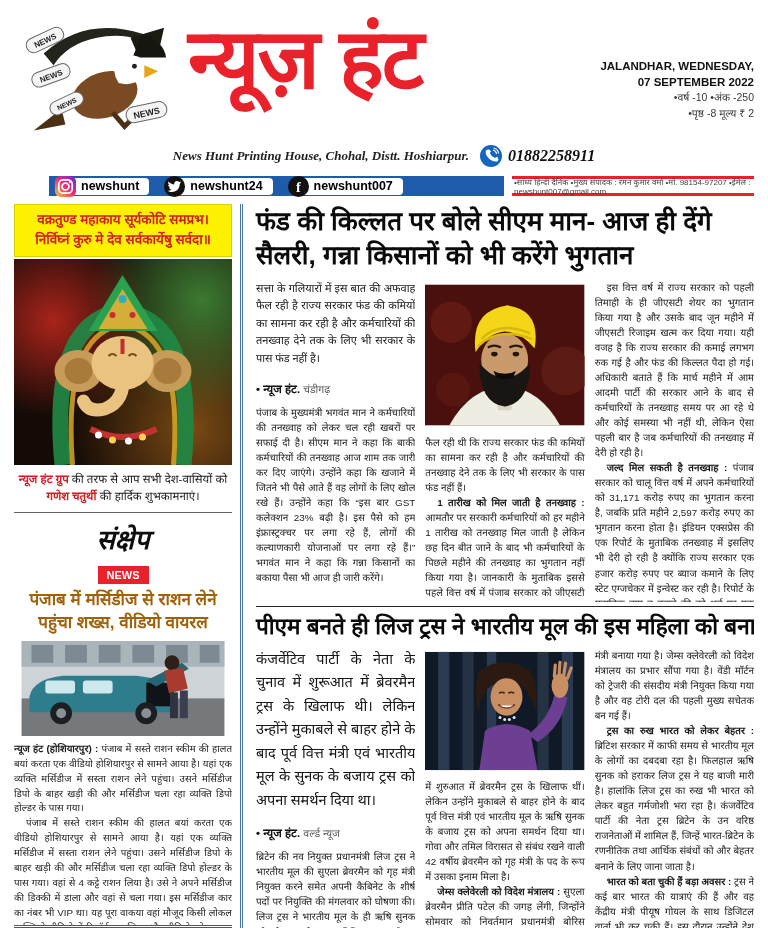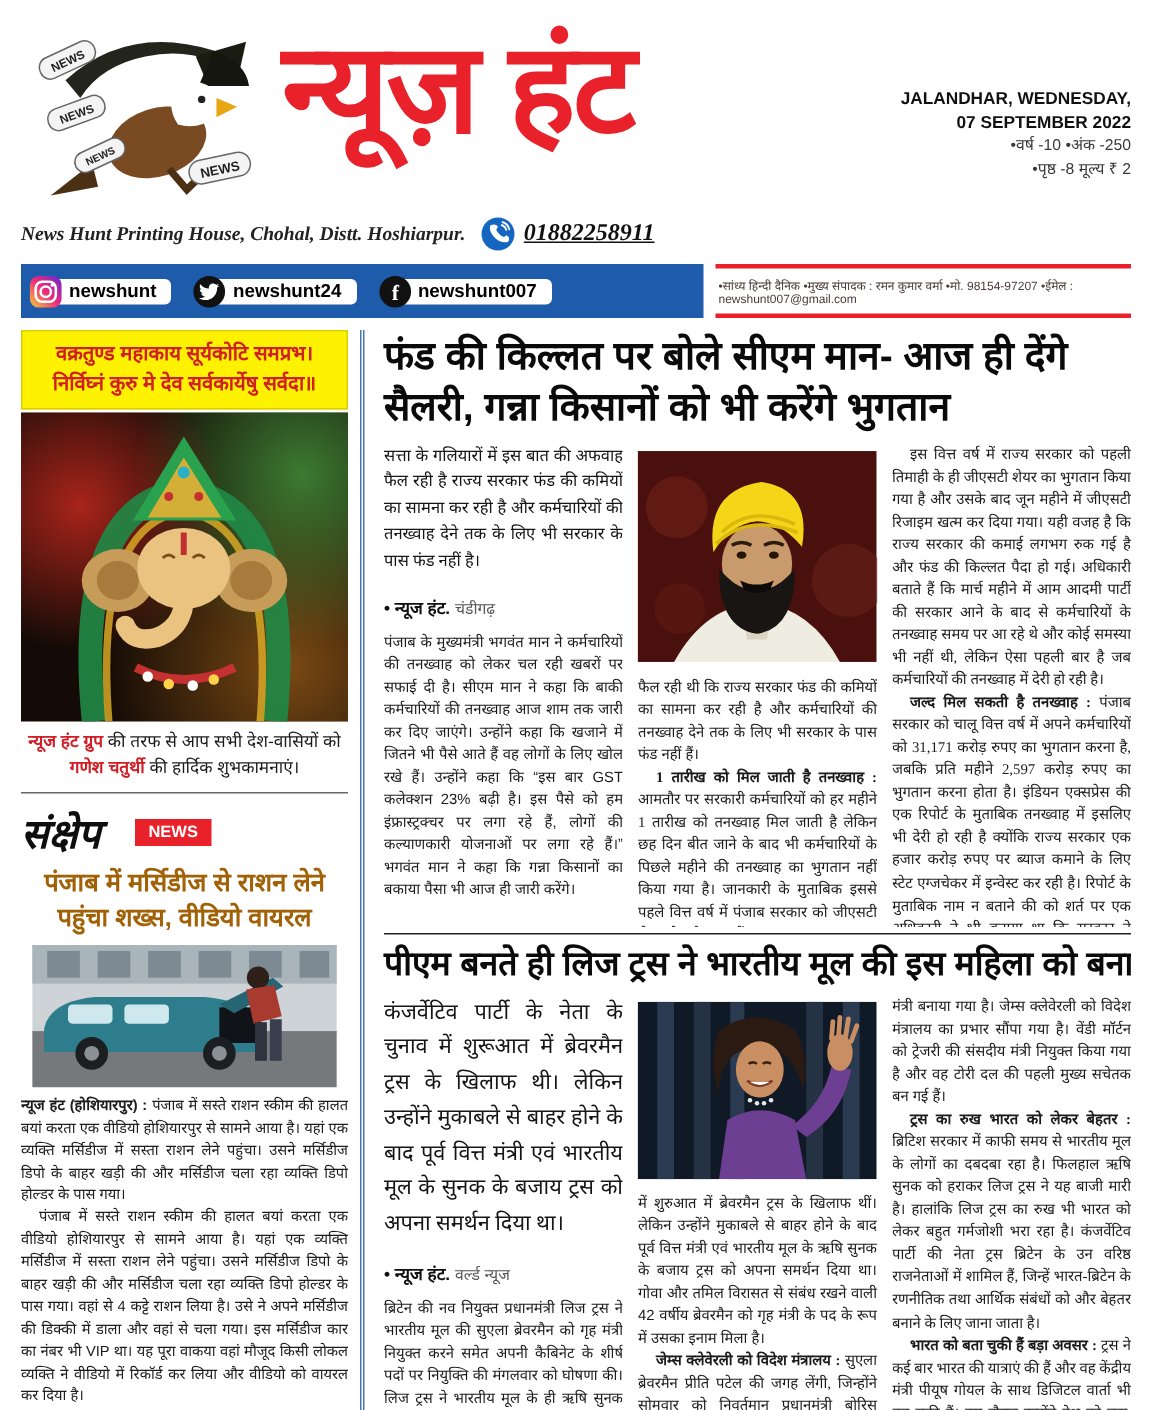--- a/index.html
+++ b/index.html
@@ -10,28 +10,28 @@
   
   .header { display:flex; height:148px; }
   .eagle { width:158px; height:148px; flex:none; }
   .eagle svg { width:100%; height:100%; }
   .mast-center { flex:1; padding-left:16px; }
   .tagline { color:#e8212a; font-weight:bold; font-size:18px; margin:6px 0 0 30px; letter-spacing:1px; }
   .mast-title { color:#e8212a; font-weight:bold; font-size:84px; line-height:1.12; letter-spacing:-2px; white-space:nowrap; }
   .header-right { width:175px; flex:none; text-align:right; padding-top:46px; }
   .dateline { font-weight:bold; font-size:11.5px; color:#111; line-height:1.4; }
   .issue { font-size:10.5px; color:#3a3a3a; line-height:1.5; }
-  .printing-row { display:flex; justify-content:flex-start; align-items:center; gap:10px; margin-top:-16px; height:24px; position:relative; z-index:2; }
+  .printing-row { display:flex; justify-content:center; align-items:center; gap:10px; margin-top:-16px; height:24px; position:relative; z-index:2; }
   .printing { font-family:"Liberation Serif", serif; font-style:italic; font-weight:bold; font-size:13px; color:#222; }
   .phone-chip { display:flex; align-items:center; gap:5px; }
   .phone-icon svg { width:24px; height:24px; display:block; }
-  .phone-num { font-family:"Liberation Serif", serif; font-style:italic; font-weight:bold; font-size:16px; color:#111;text-decoration:underline; }
-
-  
-  .social-bar { display:flex; margin-top:8px; height:36px; }
+  .phone-num { font-family:"Liberation Serif", serif; font-style:italic; font-weight:bold; font-size:16px; color:#111; }
+
+  
+  .social-bar { display:flex; margin-top:8px; height:20px;margin-left:35px; }
   .social-left { width:455px; flex:none; background:#1e5bab; display:flex; align-items:center; padding-left:5px; gap:14px; }
   .social-item { display:flex; align-items:center; cursor:pointer; }
   .s-icon { width:23px; height:23px; flex:none; position:relative; z-index:2; }
   .s-icon svg { width:100%; height:100%; display:block; }
   .social-pill { background:#fff; border-radius:4px; padding:1px 10px 2px 13px; margin-left:-9px; font-weight:bold; font-size:12.5px; color:#000; }
   .social-right { flex:1; margin-left:8px; border-top:3px solid #e8212a; border-bottom:3px solid #e8212a; display:flex; align-items:center; justify-content:center; font-size:8px; color:#4a3a3a; padding:0 2px; }
 
   
   .content { display:flex; margin-top:8px; height:724px; }
   .sidebar { width:218px; flex:none; height:100%; overflow:hidden; border-bottom:3px double #555; }
@@ -41,21 +41,21 @@
   .shloka { background:#fff200; border:1px solid #d8cf00; text-align:center; padding:5px 2px; color:#d01f26; font-weight:bold; font-size:13.5px; line-height:1.5; }
   .ganesh { height:206px; margin-top:2px; position:relative;
     background:
       radial-gradient(circle at 18% 30%, rgba(195,40,30,.85), rgba(195,40,30,0) 42%),
       radial-gradient(circle at 86% 20%, rgba(70,150,60,.8), rgba(70,150,60,0) 45%),
       radial-gradient(circle at 82% 82%, rgba(205,125,30,.55), rgba(205,125,30,0) 50%),
       #140b06; }
   .ganesh svg { position:absolute; inset:0; width:100%; height:100%; }
   .greeting { padding:6px 2px 7px; font-size:11.5px; line-height:1.5; text-align:center; border-bottom:1px solid #666; color:#1b1b1b; }
   .rb { color:#d01f26; font-weight:bold; }
-  .section-head { display:flex; align-items:center; gap:23px; margin:7px 0 3px; }
+  .section-head { display:flex; align-items:center; gap:9px; margin:7px 0 3px;flex-direction:column; }
   .section-title { font-family:"Liberation Serif", serif; font-style:italic; font-weight:bold; font-size:27px; color:#0e0e0e; }
   .badge { background:#e8212a; color:#fff; font-weight:bold; font-size:11px; padding:3px 9px; }
   .brief-headline { font-size:17px; font-weight:bold; text-align:center; line-height:1.35; margin:5px 0 6px; color:#a16207; }
   .car-photo { height:95px; margin-bottom:6px; }
   .car-photo svg { width:100%; height:100%; display:block; }
   .brief-body { font-size:9.8px; line-height:1.52; text-align:justify; color:#1c1c1c; }
   .brief-body.ind { text-indent:12px; }
   .brief-lead { font-weight:bold; }
 
   
@@ -65,21 +65,21 @@
   .col { flex:1 1 0; overflow:hidden; }
   .a1 .col { height:322px; }
   .a2 { border-bottom:3px double #444; }
   .a2 .col { height:280px; }
   .intro { font-family:"Liberation Serif", serif; font-size:11px; line-height:1.6; text-align:justify; color:#151515; }
   .intro2 { font-family:"Liberation Serif", serif; font-size:14.5px; line-height:1.62; text-align:justify; color:#151515; }
   .byline { margin:13px 0 9px; font-size:11.5px; color:#111; }
   .byline b { font-weight:bold; }
   .byline .loc { color:#555; font-size:10.5px; }
   .body { font-size:9.9px; line-height:1.52; text-align:justify; color:#1b1b1b; }
-  .body.ind { text-indent:12px;font-family:Liberation Serif, serif; }
+  .body.ind { text-indent:12px; }
   .body b { font-weight:bold; }
   .photo { position:relative; margin-bottom:5px; }
   .photo svg { width:100%; height:100%; display:block; }
   .mann { height:150px; }
   .braverman { height:126px; }
 </style>
 </head>
 <body>
 
 <div class="page">

